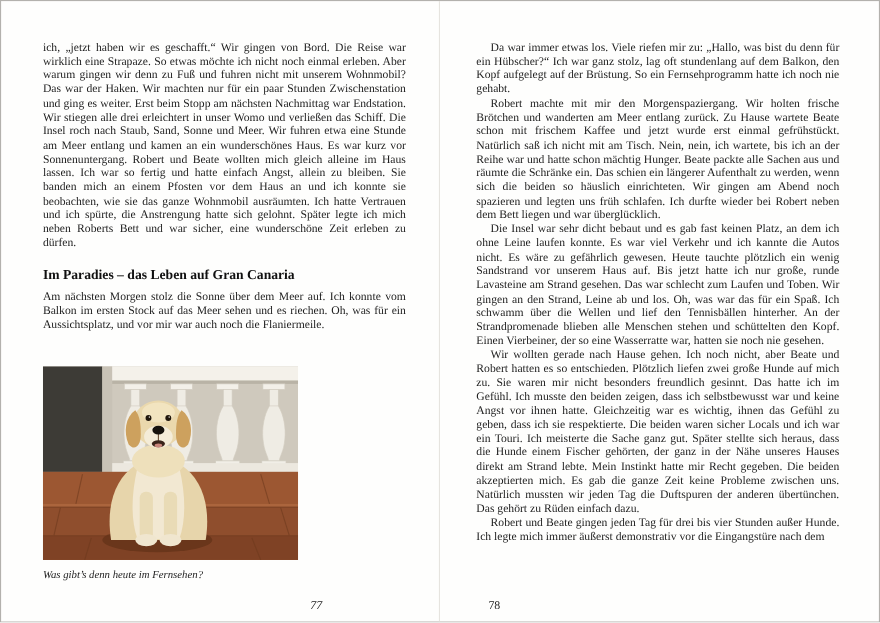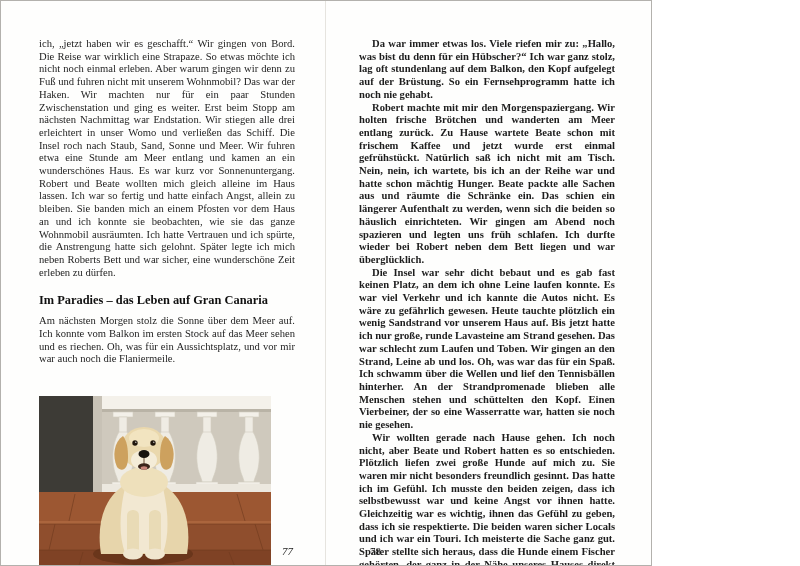--- a/index.html
+++ b/index.html
@@ -1,21 +1,21 @@
 <!DOCTYPE html>
 <html lang="de"><head>
 <meta charset="utf-8">
 <style>
   html, body {
     margin: 0;
     padding: 0;
     background: #ffffff;
   }
   .spread {
-    width: 652px;
+    width: 800px;
     height: 566px;
     box-sizing: border-box;
     border: 1px solid #b3b1ad;
     background: #fefefd;
     display: flex;
     position: relative;
     font-family: "Liberation Serif", "DejaVu Serif", serif;
     color: #1d1d1d;
     overflow: hidden;
   }
@@ -35,21 +35,20 @@
   .body-text {
     font-size: 10.6px;
     line-height: 12.7px;
     text-align: justify;
     margin: 0;
     hyphens: auto;
     -webkit-hyphens: auto;
   }
   .body-text.indent {
     text-indent: 13px;
-    font-weight: bold;
   }
   .section-heading {
     font-size: 12.4px;
     font-weight: bold;
     margin: 14px 0 7px 0;
     color: #101010;
   }
   figure.photo-figure {
     margin: 30px 0 0 0;
     padding: 0;
@@ -146,20 +145,21 @@
           <line x1="105" y1="61" x2="105" y2="68" stroke="#6a5138" stroke-width="1"></line>
           <ellipse cx="105" cy="70.5" rx="6" ry="3.2" fill="#3a241a"></ellipse>
           <ellipse cx="105" cy="72" rx="3.4" ry="1.8" fill="#c8857a"></ellipse>
           <ellipse cx="105" cy="58" rx="5.5" ry="4" fill="#16120d"></ellipse>
           <circle cx="96" cy="47" r="2.7" fill="#20160c"></circle>
           <circle cx="114" cy="47" r="2.7" fill="#20160c"></circle>
           <circle cx="96.8" cy="46.2" r="0.7" fill="#ffffff" opacity="0.8"></circle>
           <circle cx="114.8" cy="46.2" r="0.7" fill="#ffffff" opacity="0.8"></circle>
         </g>
       </svg>
+      <figcaption class="photo-caption">Was gibt’s denn heute im Fernsehen?</figcaption>
     </figure>
 
     <div class="page-number page-number--left">77</div>
   </div>
 
   <div class="page page--right">
     <p class="body-text indent">Da war immer etwas los. Viele riefen mir zu: „Hallo, was bist du denn für ein Hübscher?“ Ich war ganz stolz, lag oft stundenlang auf dem Balkon, den Kopf aufgelegt auf der Brüstung. So ein Fernsehprogramm hatte ich noch nie gehabt.</p>
     <p class="body-text indent">Robert machte mit mir den Morgenspaziergang. Wir holten frische Brötchen und wanderten am Meer entlang zurück. Zu Hause wartete Beate schon mit frischem Kaffee und jetzt wurde erst einmal gefrühstückt. Natürlich saß ich nicht mit am Tisch. Nein, nein, ich wartete, bis ich an der Reihe war und hatte schon mächtig Hunger. Beate packte alle Sachen aus und räumte die Schränke ein. Das schien ein längerer Aufenthalt zu werden, wenn sich die beiden so häuslich einrichteten. Wir gingen am Abend noch spazieren und legten uns früh schlafen. Ich durfte wieder bei Robert neben dem Bett liegen und war überglücklich.</p>
     <p class="body-text indent">Die Insel war sehr dicht bebaut und es gab fast keinen Platz, an dem ich ohne Leine laufen konnte. Es war viel Verkehr und ich kannte die Autos nicht. Es wäre zu gefährlich gewesen. Heute tauchte plötzlich ein wenig Sandstrand vor unserem Haus auf. Bis jetzt hatte ich nur große, runde Lavasteine am Strand gesehen. Das war schlecht zum Laufen und Toben. Wir gingen an den Strand, Leine ab und los. Oh, was war das für ein Spaß. Ich schwamm über die Wellen und lief den Tennisbällen hinterher. An der Strandpromenade blieben alle Menschen stehen und schüttelten den Kopf. Einen Vierbeiner, der so eine Wasserratte war, hatten sie noch nie gesehen.</p>
     <p class="body-text indent">Wir wollten gerade nach Hause gehen. Ich noch nicht, aber Beate und Robert hatten es so entschieden. Plötzlich liefen zwei große Hunde auf mich zu. Sie waren mir nicht besonders freundlich gesinnt. Das hatte ich im Gefühl. Ich musste den beiden zeigen, dass ich selbstbewusst war und keine Angst vor ihnen hatte. Gleichzeitig war es wichtig, ihnen das Gefühl zu geben, dass ich sie respektierte. Die beiden waren sicher Locals und ich war ein Touri. Ich meisterte die Sache ganz gut. Später stellte sich heraus, dass die Hunde einem Fischer gehörten, der ganz in der Nähe unseres Hauses direkt am Strand lebte. Mein Instinkt hatte mir Recht gegeben. Die beiden akzeptierten mich. Es gab die ganze Zeit keine Probleme zwischen uns. Natürlich mussten wir jeden Tag die Duftspuren der anderen übertünchen. Das gehört zu Rüden einfach dazu.</p>

